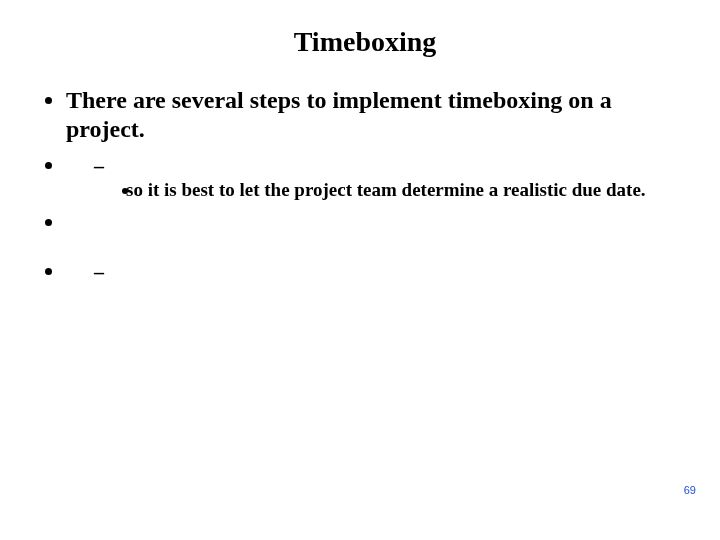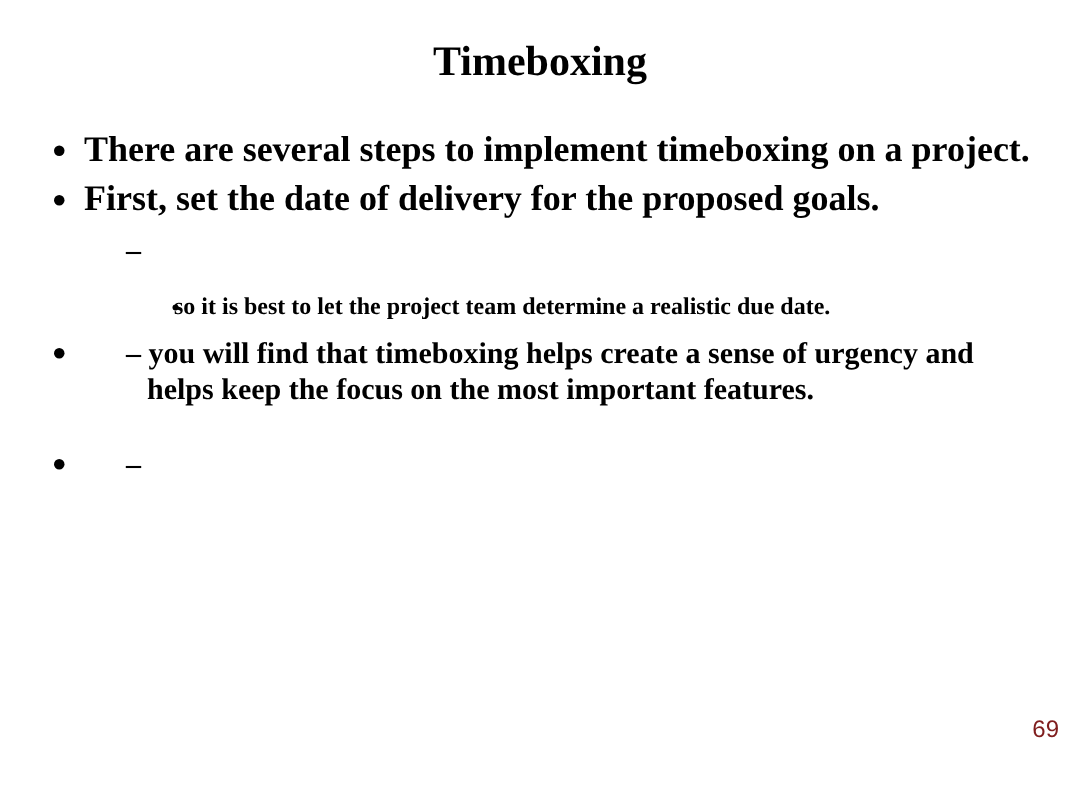--- a/index.html
+++ b/index.html
@@ -9,21 +9,21 @@
     height: 540px;
     background: #ffffff;
     font-family: "Times New Roman", Times, serif;
     color: #000000;
     position: relative;
   }
   .slide {
     box-sizing: border-box;
     width: 720px;
     height: 504px;
-    padding: 18px 30px 0 30px;
+    padding: 18px 30px 0 40px;
     position: relative;
   }
   .title {
     text-align: center;
     font-weight: bold;
     font-size: 28px;
     margin: 8px 0 28px 0;
   }
   ul.level1 {
     margin: 0;
@@ -45,63 +45,60 @@
   }
   ul.level2 > li::before {
     content: "– ";
   }
   ul.level2 > li {
     margin-bottom: 4px;
     text-indent: -14px;
     padding-left: 14px;
   }
   ul.level3 {
-    margin: 16px 0 4px 0;
+    margin: 0 0 4px 0;
     padding-left: 32px;
     list-style-type: disc;
-    font-size: 16px;
+    font-size: 19px;
     line-height: 1.25;
   }
   ul.level3 > li {
     margin-bottom: 4px;
   }
   .gap {
     height: 10px;
   }
   .page-number {
     position: absolute;
-    right: 14px;
+    right: 24px;
     bottom: 8px;
     font-family: Arial, Helvetica, sans-serif;
-    font-size: 16px;
-    color: #7f1d1d;
+    font-size: 11px;
+    color: #1d4ed8;
   }
 </style>
 </head>
 <body>
 
 <div class="slide">
 
   <div class="title">Timeboxing</div>
 
   <ul class="level1">
     <li><span>There are several steps to implement timeboxing on a project.</span></li>
-    <li><span>First, set the date of delivery for the proposed goals.</span>
+    <li>
       <ul class="level2">
         <li>
           <ul class="level3">
             <li><span>so it is best to let the project team determine a realistic due date.</span></li>
           </ul>
         </li>
       </ul>
     </li>
     <li>
-      <ul class="level2">
-        <li><span>you will find that timeboxing helps create a sense of urgency and helps keep the focus on the most important features.</span></li>
-      </ul>
     </li>
   </ul>
 
   <div class="gap"></div>
 
   <ul class="level1">
     <li>
       <ul class="level2">
         <li>
         </li>

